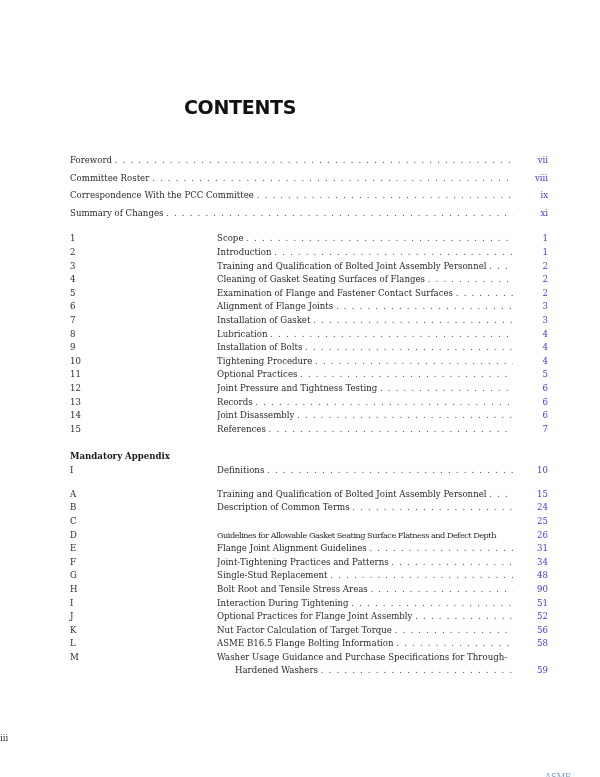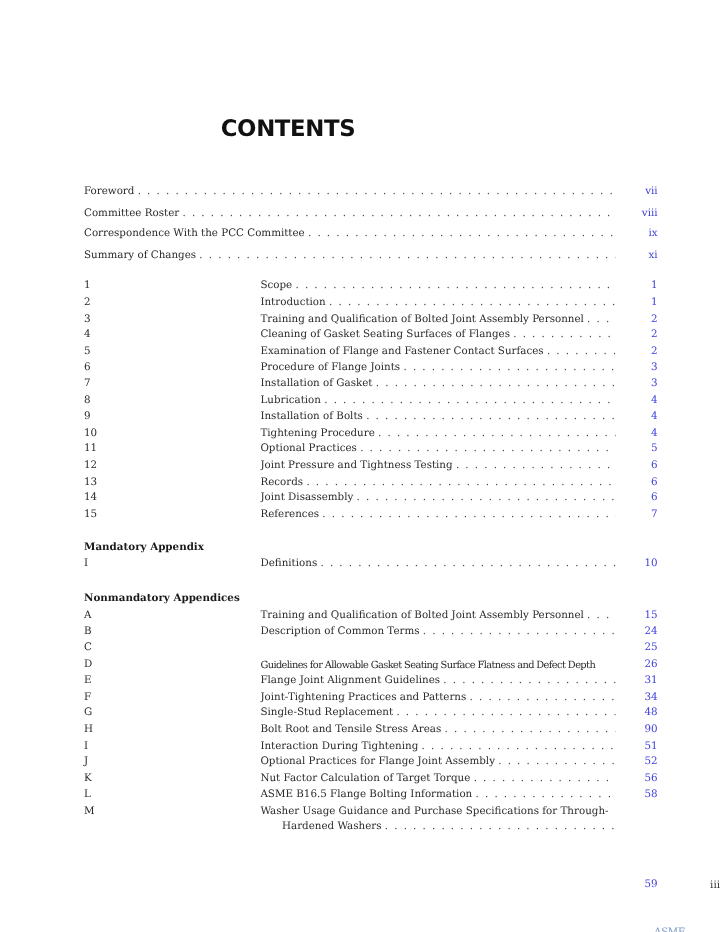--- a/index.html
+++ b/index.html
@@ -23,23 +23,23 @@
     .body .entry { left: 147px; width: 296px; }
     .entry .dots { letter-spacing: 1.2px; color: #444; }
     .row .page {
       position: absolute; right: 0; top: 0; color: #3d3ddb; text-align: right;
     }
     .gap { height: 12px; }
     .section-head { font-weight: bold; height: 15px; line-height: 15px; color: #1a1a1a; margin-top: 4px; }
     .row.two { height: 26px; }
     .row.two .entry { line-height: 13px; white-space: normal; }
     .row.two .line2 { display: block; padding-left: 18px; white-space: nowrap; overflow: hidden; }
-    .row.two .page { top: 13px; line-height: 13.6px; margin-top: 48px; }
+    .row.two .page { top: 13px; line-height: 13.6px; }
     .folio {
-      position: absolute; top: 733px; left: 0; width: 600px; text-align: right;
+      position: absolute; top: 733px; left: 0; width: 600px; text-align: left;
       font-size: 8.6px; color: #333;
     }
     .watermark {
       position: absolute; left: 545px; top: 756px; font-size: 8.5px; color: #7f9ac9;
       font-family: "DejaVu Serif", serif; letter-spacing: -0.2px; margin-top: 16px;
     }
   </style>
 </head>
 <body>
 
@@ -88,21 +88,21 @@
         <span class="entry"><span>Cleaning of Gasket Seating Surfaces of Flanges</span> <span class="dots">. . . . . . . . . . . . . . . . . . . . . . . . . . . . . . . . . . . . . . . . . . . . . . . . . . . . . . . . . . . . . . . . . . . . . . . . . . . . . . . . . . . . . . . . . . . . . . . . . . . . . . . . . . .</span></span>
         <span class="page">2</span>
       </div>
     <div class="row">
         <span class="num">5</span>
         <span class="entry"><span>Examination of Flange and Fastener Contact Surfaces</span> <span class="dots">. . . . . . . . . . . . . . . . . . . . . . . . . . . . . . . . . . . . . . . . . . . . . . . . . . . . . . . . . . . . . . . . . . . . . . . . . . . . . . . . . . . . . . . . . . . . . . . . . . . . . . . . . . .</span></span>
         <span class="page">2</span>
       </div>
     <div class="row">
         <span class="num">6</span>
-        <span class="entry"><span>Procedure of Flange Joints</span> <span class="dots">. . . . . . . . . . . . . . . . . . . . . . . . . . . . . . . . . . . . . . . . . . . . . . . . . . . . . . . . . . . . . . . . . . . . . . . . . . . . . . . . . . . . . . . . . . . . . . . . . . . . . . . . . . .</span></span>
+        <span class="entry"><span>Alignment of Flange Joints</span> <span class="dots">. . . . . . . . . . . . . . . . . . . . . . . . . . . . . . . . . . . . . . . . . . . . . . . . . . . . . . . . . . . . . . . . . . . . . . . . . . . . . . . . . . . . . . . . . . . . . . . . . . . . . . . . . . .</span></span>
         <span class="page">3</span>
       </div>
     <div class="row">
         <span class="num">7</span>
         <span class="entry"><span>Installation of Gasket</span> <span class="dots">. . . . . . . . . . . . . . . . . . . . . . . . . . . . . . . . . . . . . . . . . . . . . . . . . . . . . . . . . . . . . . . . . . . . . . . . . . . . . . . . . . . . . . . . . . . . . . . . . . . . . . . . . . .</span></span>
         <span class="page">3</span>
       </div>
     <div class="row">
         <span class="num">8</span>
         <span class="entry"><span>Lubrication</span> <span class="dots">. . . . . . . . . . . . . . . . . . . . . . . . . . . . . . . . . . . . . . . . . . . . . . . . . . . . . . . . . . . . . . . . . . . . . . . . . . . . . . . . . . . . . . . . . . . . . . . . . . . . . . . . . . .</span></span>
@@ -146,21 +146,20 @@
 
     <div class="gap" style="height:9px"></div>
     <div class="section-head">Mandatory Appendix</div>
     <div class="row">
         <span class="num">I</span>
         <span class="entry"><span>Definitions</span> <span class="dots">. . . . . . . . . . . . . . . . . . . . . . . . . . . . . . . . . . . . . . . . . . . . . . . . . . . . . . . . . . . . . . . . . . . . . . . . . . . . . . . . . . . . . . . . . . . . . . . . . . . . . . . . . . .</span></span>
         <span class="page">10</span>
       </div>
 
     <div class="gap" style="height:10px"></div>
-    <div class="section-head">Nonmandatory Appendices</div>
     <div class="row">
         <span class="num">A</span>
         <span class="entry"><span>Training and Qualification of Bolted Joint Assembly Personnel</span> <span class="dots">. . . . . . . . . . . . . . . . . . . . . . . . . . . . . . . . . . . . . . . . . . . . . . . . . . . . . . . . . . . . . . . . . . . . . . . . . . . . . . . . . . . . . . . . . . . . . . . . . . . . . . . . . . .</span></span>
         <span class="page">15</span>
       </div>
     <div class="row">
         <span class="num">B</span>
         <span class="entry"><span>Description of Common Terms</span> <span class="dots">. . . . . . . . . . . . . . . . . . . . . . . . . . . . . . . . . . . . . . . . . . . . . . . . . . . . . . . . . . . . . . . . . . . . . . . . . . . . . . . . . . . . . . . . . . . . . . . . . . . . . . . . . . .</span></span>
         <span class="page">24</span>
       </div>

